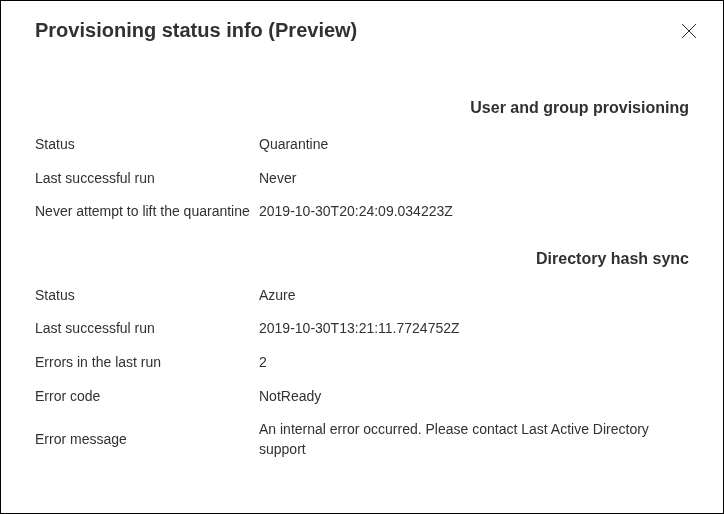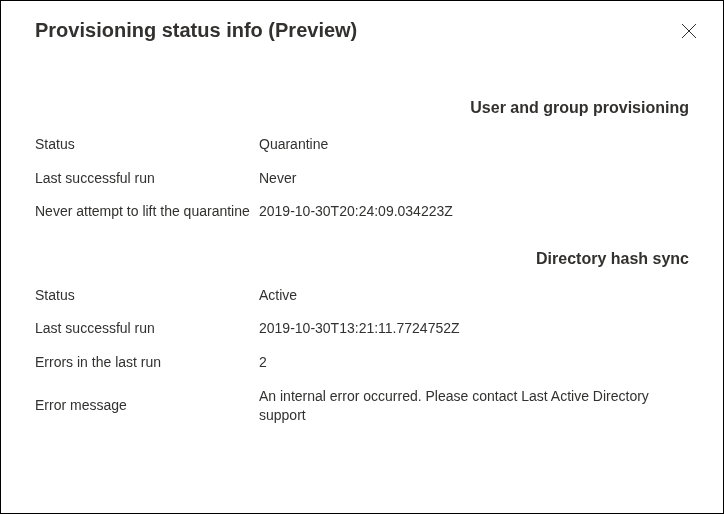--- a/index.html
+++ b/index.html
@@ -98,32 +98,36 @@
 
   <div class="row">
     <div class="row-label">Never attempt to lift the quarantine</div>
     <div class="row-value">2019-10-30T20:24:09.034223Z</div>
   </div>
 
   <h2 class="section-heading second">Directory hash sync</h2>
 
   <div class="row">
     <div class="row-label">Status</div>
-    <div class="row-value">Active</div>
+    <div class="row-value">Azure</div>
   </div>
 
   <div class="row">
     <div class="row-label">Last successful run</div>
     <div class="row-value">2019-10-30T13:21:11.7724752Z</div>
   </div>
 
   <div class="row">
     <div class="row-label">Errors in the last run</div>
     <div class="row-value">2</div>
   </div>
 
+  <div class="row">
+    <div class="row-label">Error code</div>
+    <div class="row-value">NotReady</div>
+  </div>
 
   <div class="row">
     <div class="row-label">Error message</div>
     <div class="row-value">An internal error occurred. Please contact Last Active Directory support</div>
   </div>
 
 </div>
 
 </body></html>

